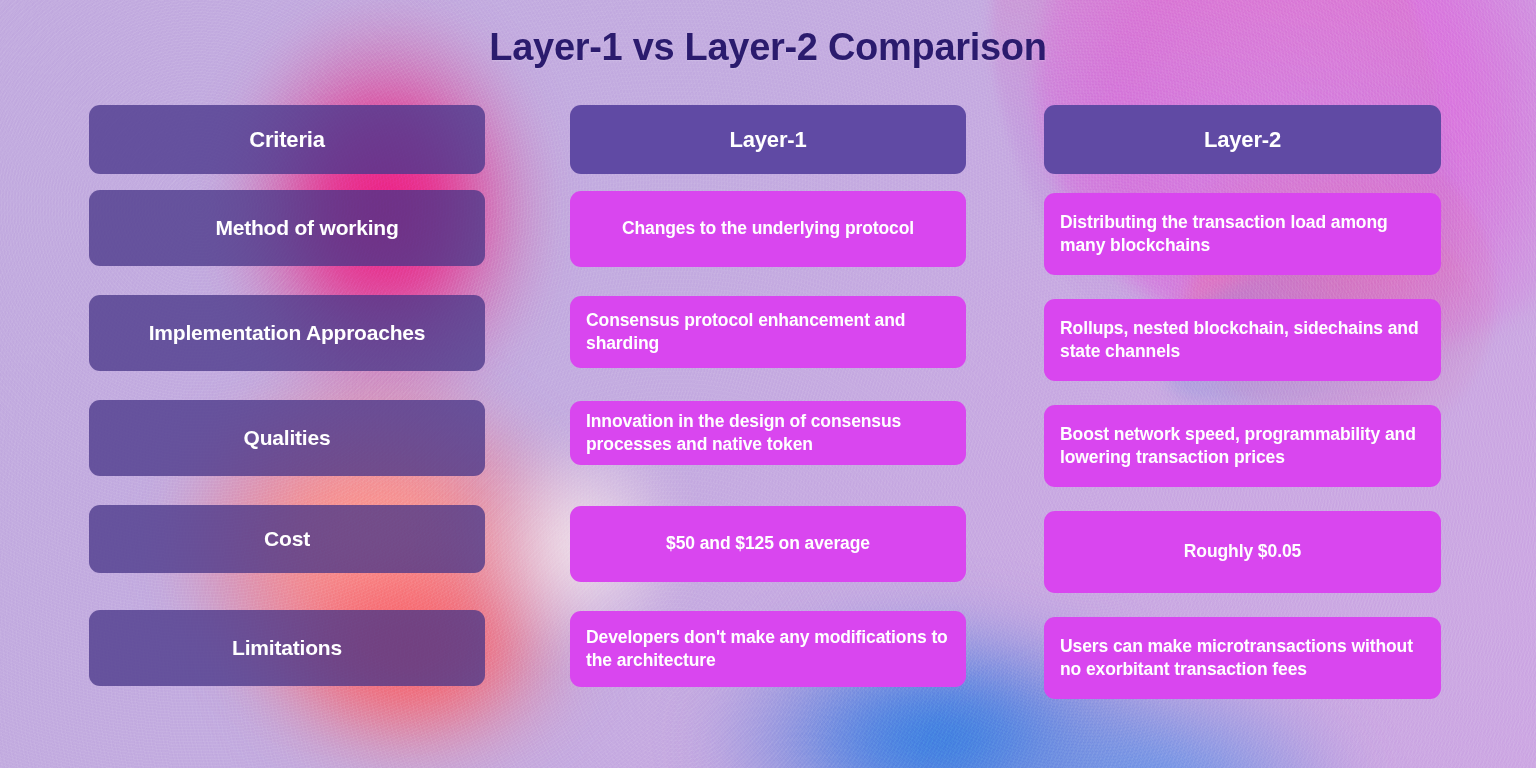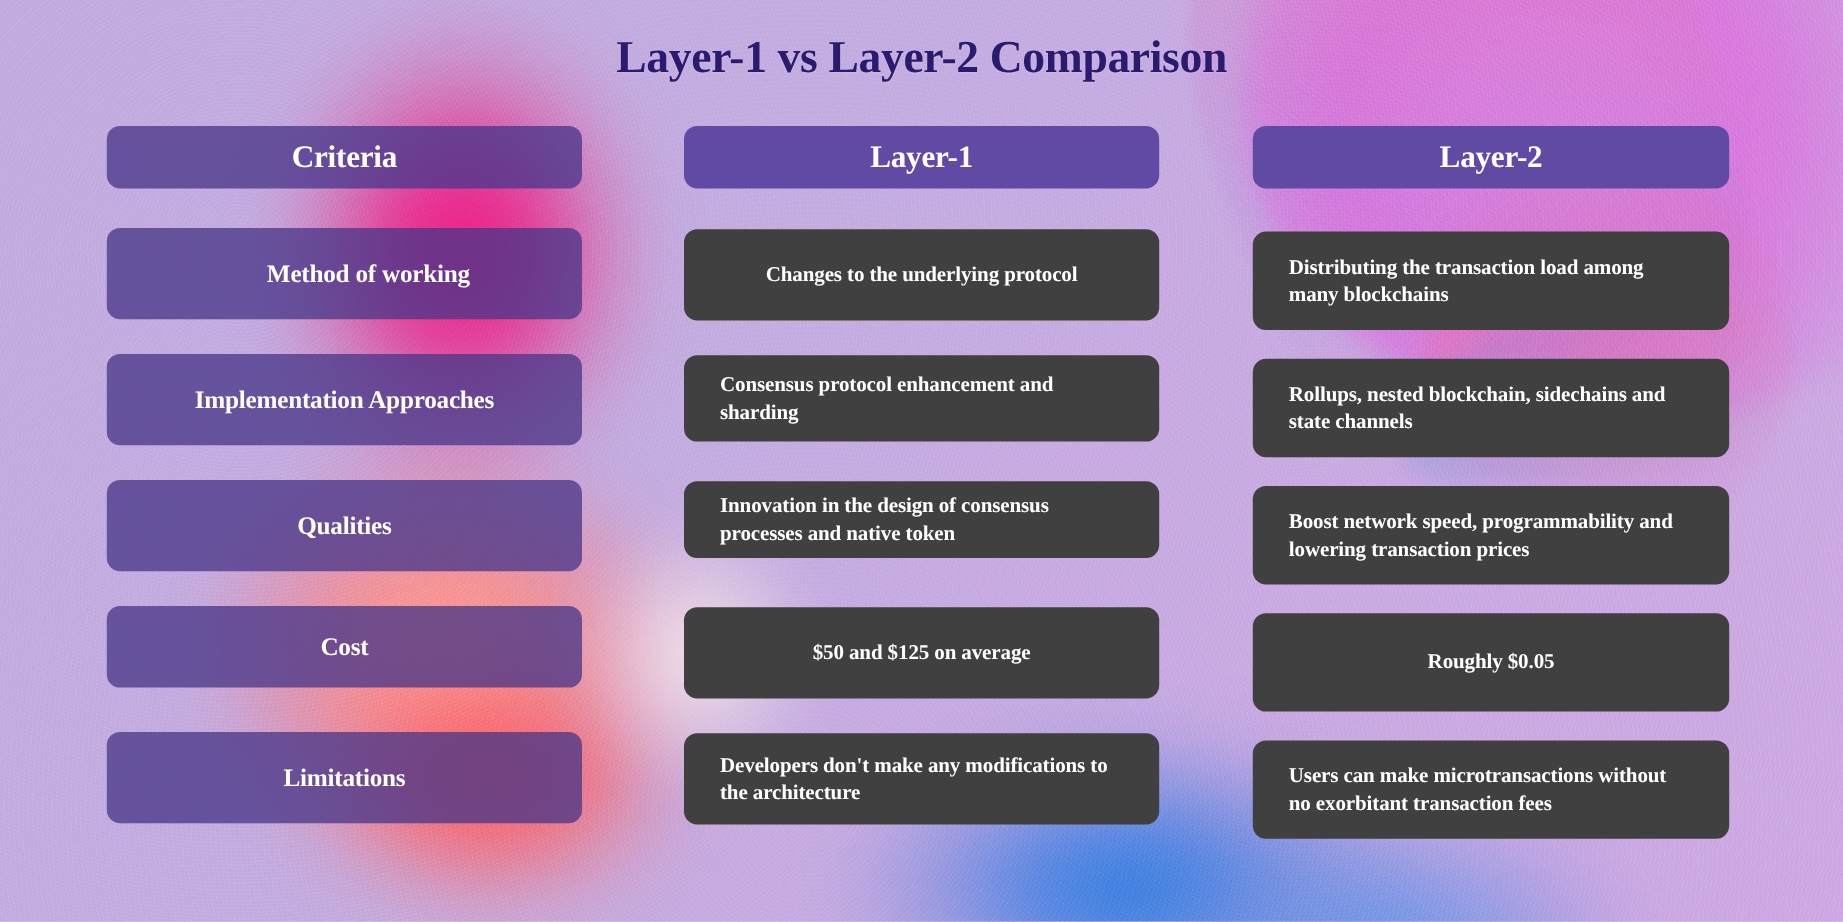--- a/index.html
+++ b/index.html
@@ -1,15 +1,15 @@
 <!DOCTYPE html>
 <html><head>
 <meta charset="utf-8">
 <style>
-  * { margin:0; padding:0; box-sizing:border-box;font-family:Liberation Serif, serif; }
+  * { margin:0; padding:0; box-sizing:border-box; }
 
   html, body { width:1536px; height:768px; overflow:hidden; }
 
   body{
     font-family:"Liberation Sans", sans-serif;
     background:#c0a9de;
     position:relative;
   }
 
   
@@ -147,44 +147,44 @@
     color:#ffffff;
     display:flex;
     align-items:center;
     font-weight:bold;
     position:absolute;
     left:0; right:0;
   }
 
   
   .head{
-    height:52px;
+    height:69px;
     top:0;
     justify-content:center;
-    font-size:26px;
+    font-size:22px;
     letter-spacing:-.2px;
   }
   .head-criteria{ background:rgba(74,55,140,.78); }
   .head-solid   { background:#604aa4; }
 
   
   .crit{
     background:rgba(72,54,136,.76);
     justify-content:center;
     text-align:center;
     font-size:21px;
     letter-spacing:-.2px;
   }
 
   
   .data{
-    background:#404040;
+    background:#d946ef;
     font-size:17.5px;
     line-height:1.34;
-    padding:0 30px;
+    padding:0 16px;
     letter-spacing:-.1px;
   }
   .data.center{ justify-content:center; text-align:center; }
   .data.left  { justify-content:flex-start; text-align:left; }
 </style>
 </head>
 <body>
 
 <div class="bg-root">
   <div class="bg-base"></div>

